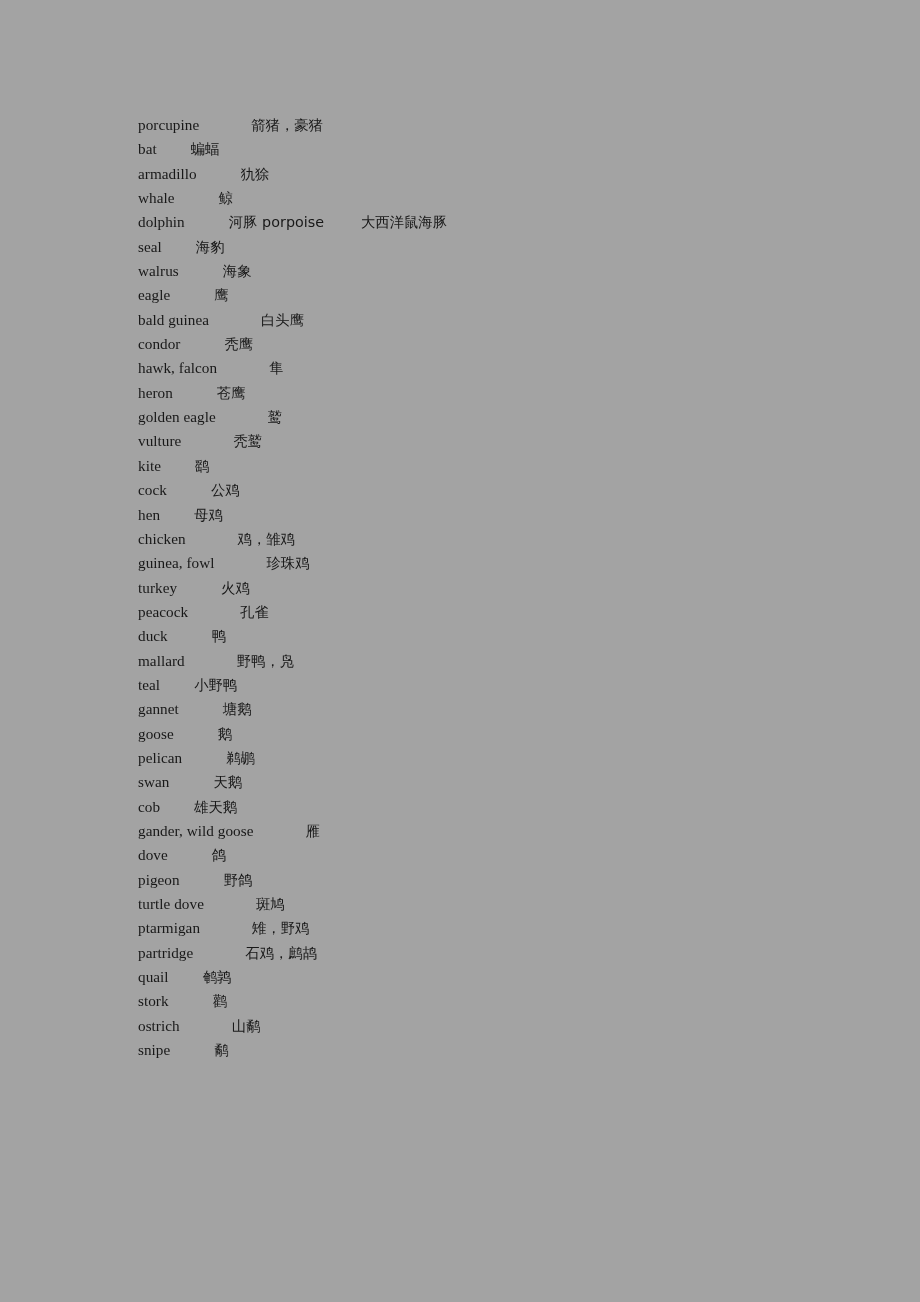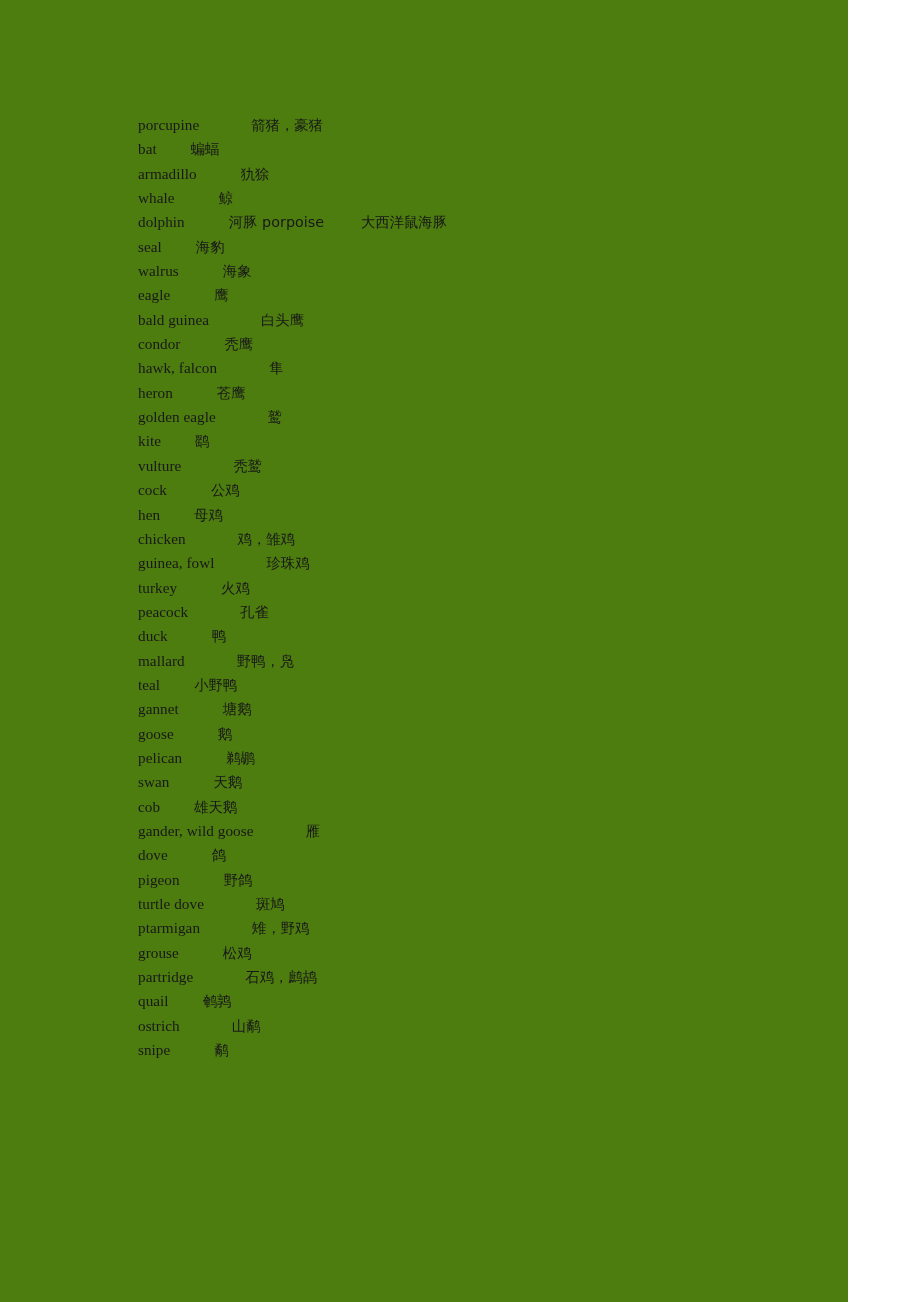--- a/index.html
+++ b/index.html
@@ -10,23 +10,23 @@
   }
   body {
     width: 920px;
     height: 1302px;
     overflow: hidden;
     font-family: "Liberation Serif", "DejaVu Serif", serif;
     color: #1a1a1a;
   }
   .page {
     position: relative;
-    width: 848px;
+    width: 920px;
     height: 1302px;
-    background: #4d7c0f;
+    background: #a3a3a3;
     box-sizing: border-box;
   }
   .content {
     position: absolute;
     left: 138px;
     top: 113px;
     width: 740px;
   }
   .entry-line {
     font-size: 15.2px;
@@ -58,40 +58,40 @@
       <div class="entry-line"><span class="term">whale</span><span class="gap" style="width: 44px;"></span><span class="gloss">鲸</span></div>
       <div class="entry-line"><span class="term">dolphin</span><span class="gap" style="width: 44px;"></span><span class="gloss">河豚 porpoise        大西洋鼠海豚</span></div>
       <div class="entry-line"><span class="term">seal</span><span class="gap" style="width: 34px;"></span><span class="gloss">海豹</span></div>
       <div class="entry-line"><span class="term">walrus</span><span class="gap" style="width: 44px;"></span><span class="gloss">海象</span></div>
       <div class="entry-line"><span class="term">eagle</span><span class="gap" style="width: 44px;"></span><span class="gloss">鹰</span></div>
       <div class="entry-line"><span class="term">bald guinea</span><span class="gap" style="width: 52px;"></span><span class="gloss">白头鹰</span></div>
       <div class="entry-line"><span class="term">condor</span><span class="gap" style="width: 44px;"></span><span class="gloss">秃鹰</span></div>
       <div class="entry-line"><span class="term">hawk, falcon</span><span class="gap" style="width: 52px;"></span><span class="gloss">隼</span></div>
       <div class="entry-line"><span class="term">heron</span><span class="gap" style="width: 44px;"></span><span class="gloss">苍鹰</span></div>
       <div class="entry-line"><span class="term">golden eagle</span><span class="gap" style="width: 52px;"></span><span class="gloss">鹫</span></div>
+      <div class="entry-line"><span class="term">vulture</span><span class="gap" style="width: 52px;"></span><span class="gloss">秃鹫</span></div>
       <div class="entry-line"><span class="term">kite</span><span class="gap" style="width: 34px;"></span><span class="gloss">鹞</span></div>
-      <div class="entry-line"><span class="term">vulture</span><span class="gap" style="width: 52px;"></span><span class="gloss">秃鹫</span></div>
       <div class="entry-line"><span class="term">cock</span><span class="gap" style="width: 44px;"></span><span class="gloss">公鸡</span></div>
       <div class="entry-line"><span class="term">hen</span><span class="gap" style="width: 34px;"></span><span class="gloss">母鸡</span></div>
       <div class="entry-line"><span class="term">chicken</span><span class="gap" style="width: 52px;"></span><span class="gloss">鸡，雏鸡</span></div>
       <div class="entry-line"><span class="term">guinea, fowl</span><span class="gap" style="width: 52px;"></span><span class="gloss">珍珠鸡</span></div>
       <div class="entry-line"><span class="term">turkey</span><span class="gap" style="width: 44px;"></span><span class="gloss">火鸡</span></div>
       <div class="entry-line"><span class="term">peacock</span><span class="gap" style="width: 52px;"></span><span class="gloss">孔雀</span></div>
       <div class="entry-line"><span class="term">duck</span><span class="gap" style="width: 44px;"></span><span class="gloss">鸭</span></div>
       <div class="entry-line"><span class="term">mallard</span><span class="gap" style="width: 52px;"></span><span class="gloss">野鸭，凫</span></div>
       <div class="entry-line"><span class="term">teal</span><span class="gap" style="width: 34px;"></span><span class="gloss">小野鸭</span></div>
       <div class="entry-line"><span class="term">gannet</span><span class="gap" style="width: 44px;"></span><span class="gloss">塘鹅</span></div>
       <div class="entry-line"><span class="term">goose</span><span class="gap" style="width: 44px;"></span><span class="gloss">鹅</span></div>
       <div class="entry-line"><span class="term">pelican</span><span class="gap" style="width: 44px;"></span><span class="gloss">鹈鹕</span></div>
       <div class="entry-line"><span class="term">swan</span><span class="gap" style="width: 44px;"></span><span class="gloss">天鹅</span></div>
       <div class="entry-line"><span class="term">cob</span><span class="gap" style="width: 34px;"></span><span class="gloss">雄天鹅</span></div>
       <div class="entry-line"><span class="term">gander, wild goose</span><span class="gap" style="width: 52px;"></span><span class="gloss">雁</span></div>
       <div class="entry-line"><span class="term">dove</span><span class="gap" style="width: 44px;"></span><span class="gloss">鸽</span></div>
       <div class="entry-line"><span class="term">pigeon</span><span class="gap" style="width: 44px;"></span><span class="gloss">野鸽</span></div>
       <div class="entry-line"><span class="term">turtle dove</span><span class="gap" style="width: 52px;"></span><span class="gloss">斑鸠</span></div>
       <div class="entry-line"><span class="term">ptarmigan</span><span class="gap" style="width: 52px;"></span><span class="gloss">雉，野鸡</span></div>
-      <div class="entry-line"><span class="term">grouse</span><span class="gap" style="width: 44px;"></span><span class="gloss">松鸡</span></div>
       <div class="entry-line"><span class="term">partridge</span><span class="gap" style="width: 52px;"></span><span class="gloss">石鸡，鹧鸪</span></div>
       <div class="entry-line"><span class="term">quail</span><span class="gap" style="width: 34px;"></span><span class="gloss">鹌鹑</span></div>
+      <div class="entry-line"><span class="term">stork</span><span class="gap" style="width: 44px;"></span><span class="gloss">鹳</span></div>
       <div class="entry-line"><span class="term">ostrich</span><span class="gap" style="width: 52px;"></span><span class="gloss">山鹬</span></div>
       <div class="entry-line"><span class="term">snipe</span><span class="gap" style="width: 44px;"></span><span class="gloss">鹬</span></div>
     </div>
 </div>
 
 </body></html>

